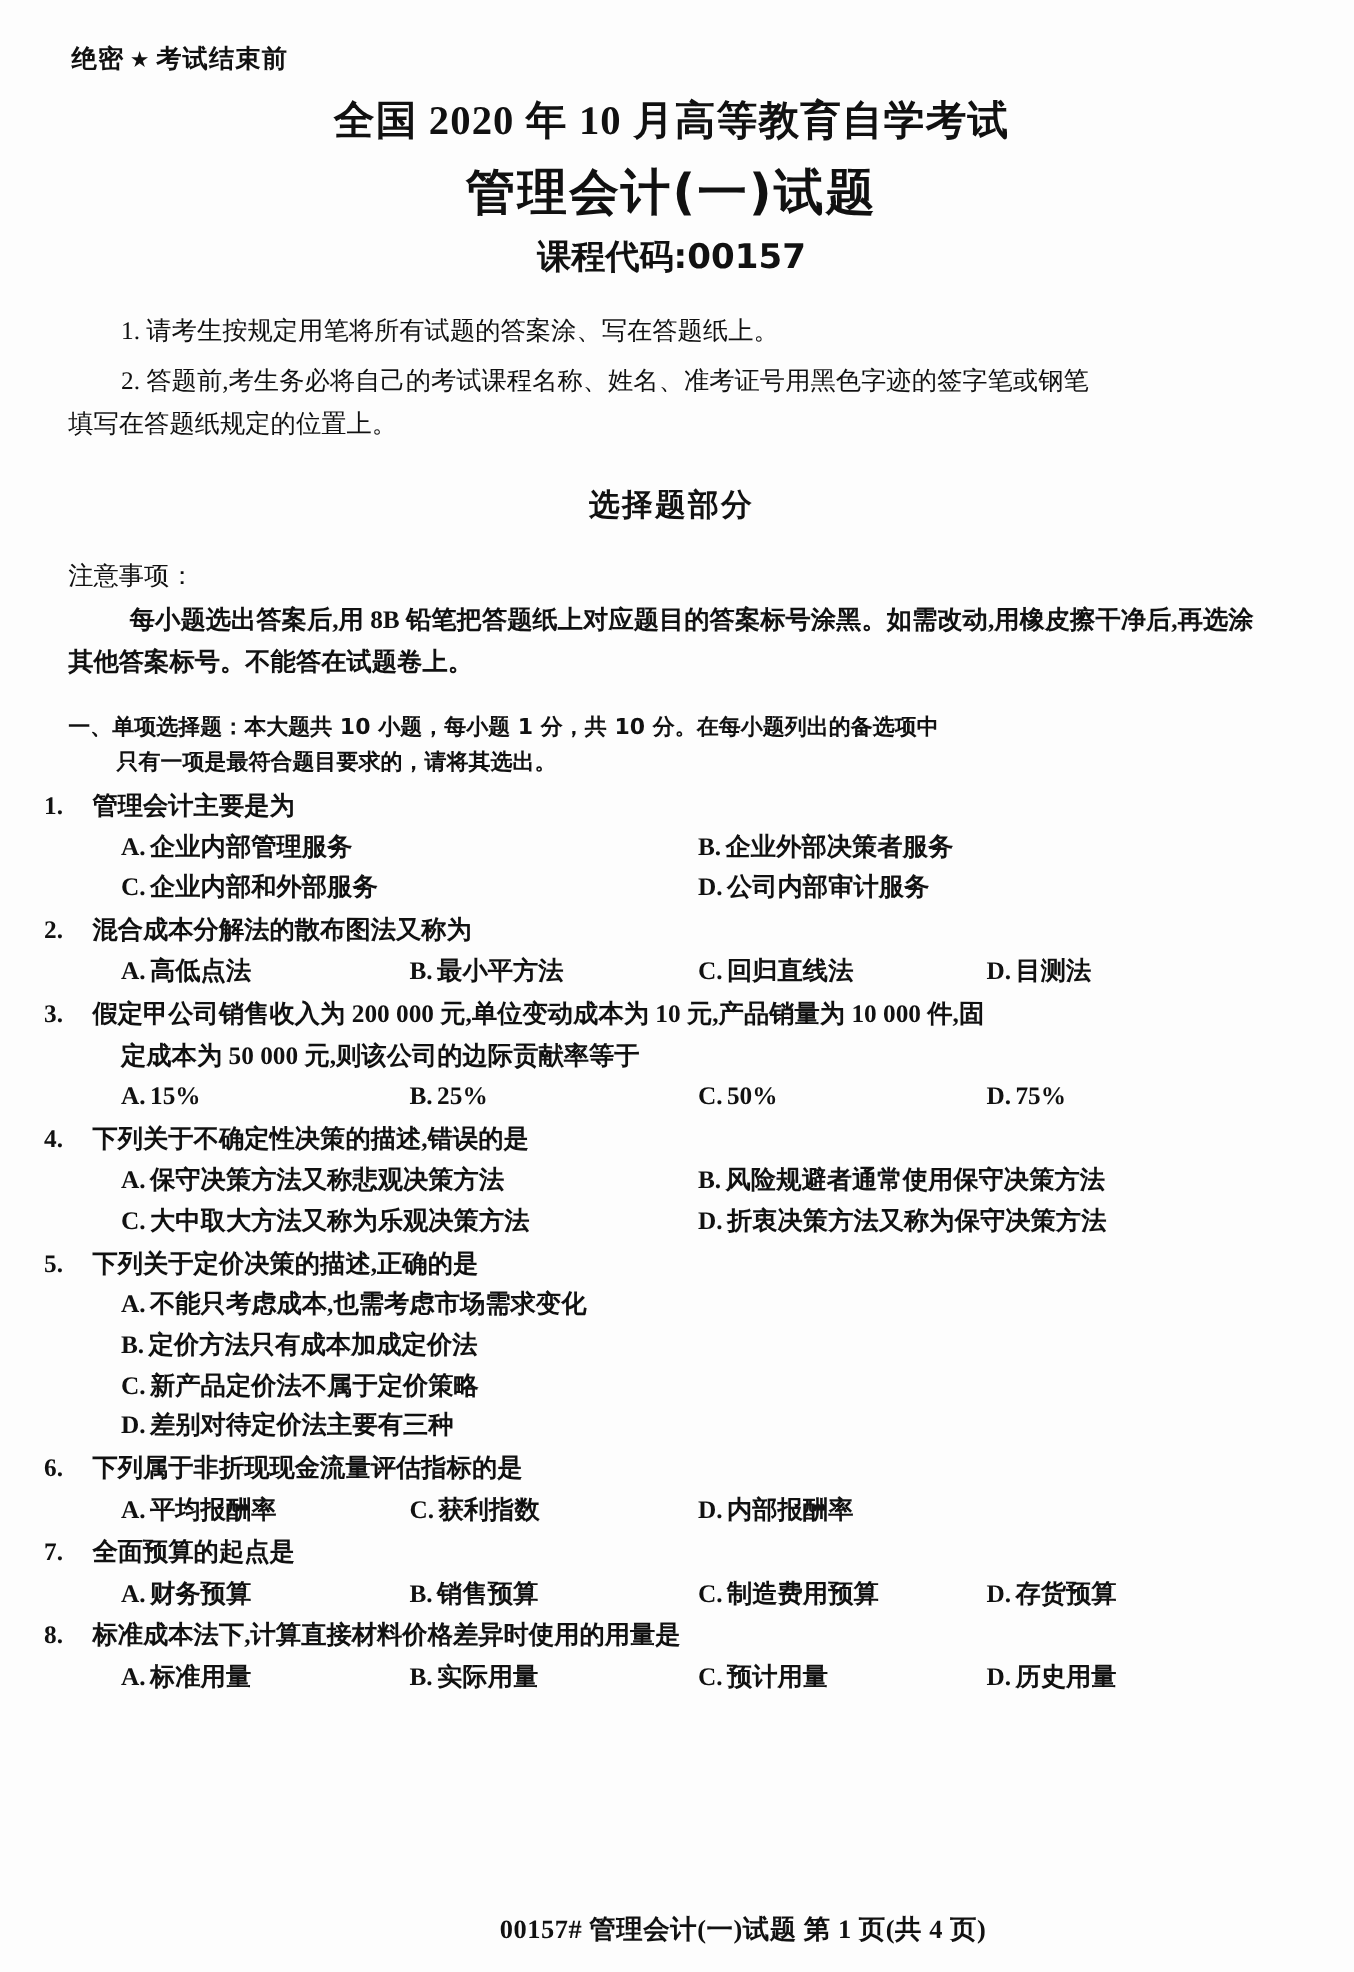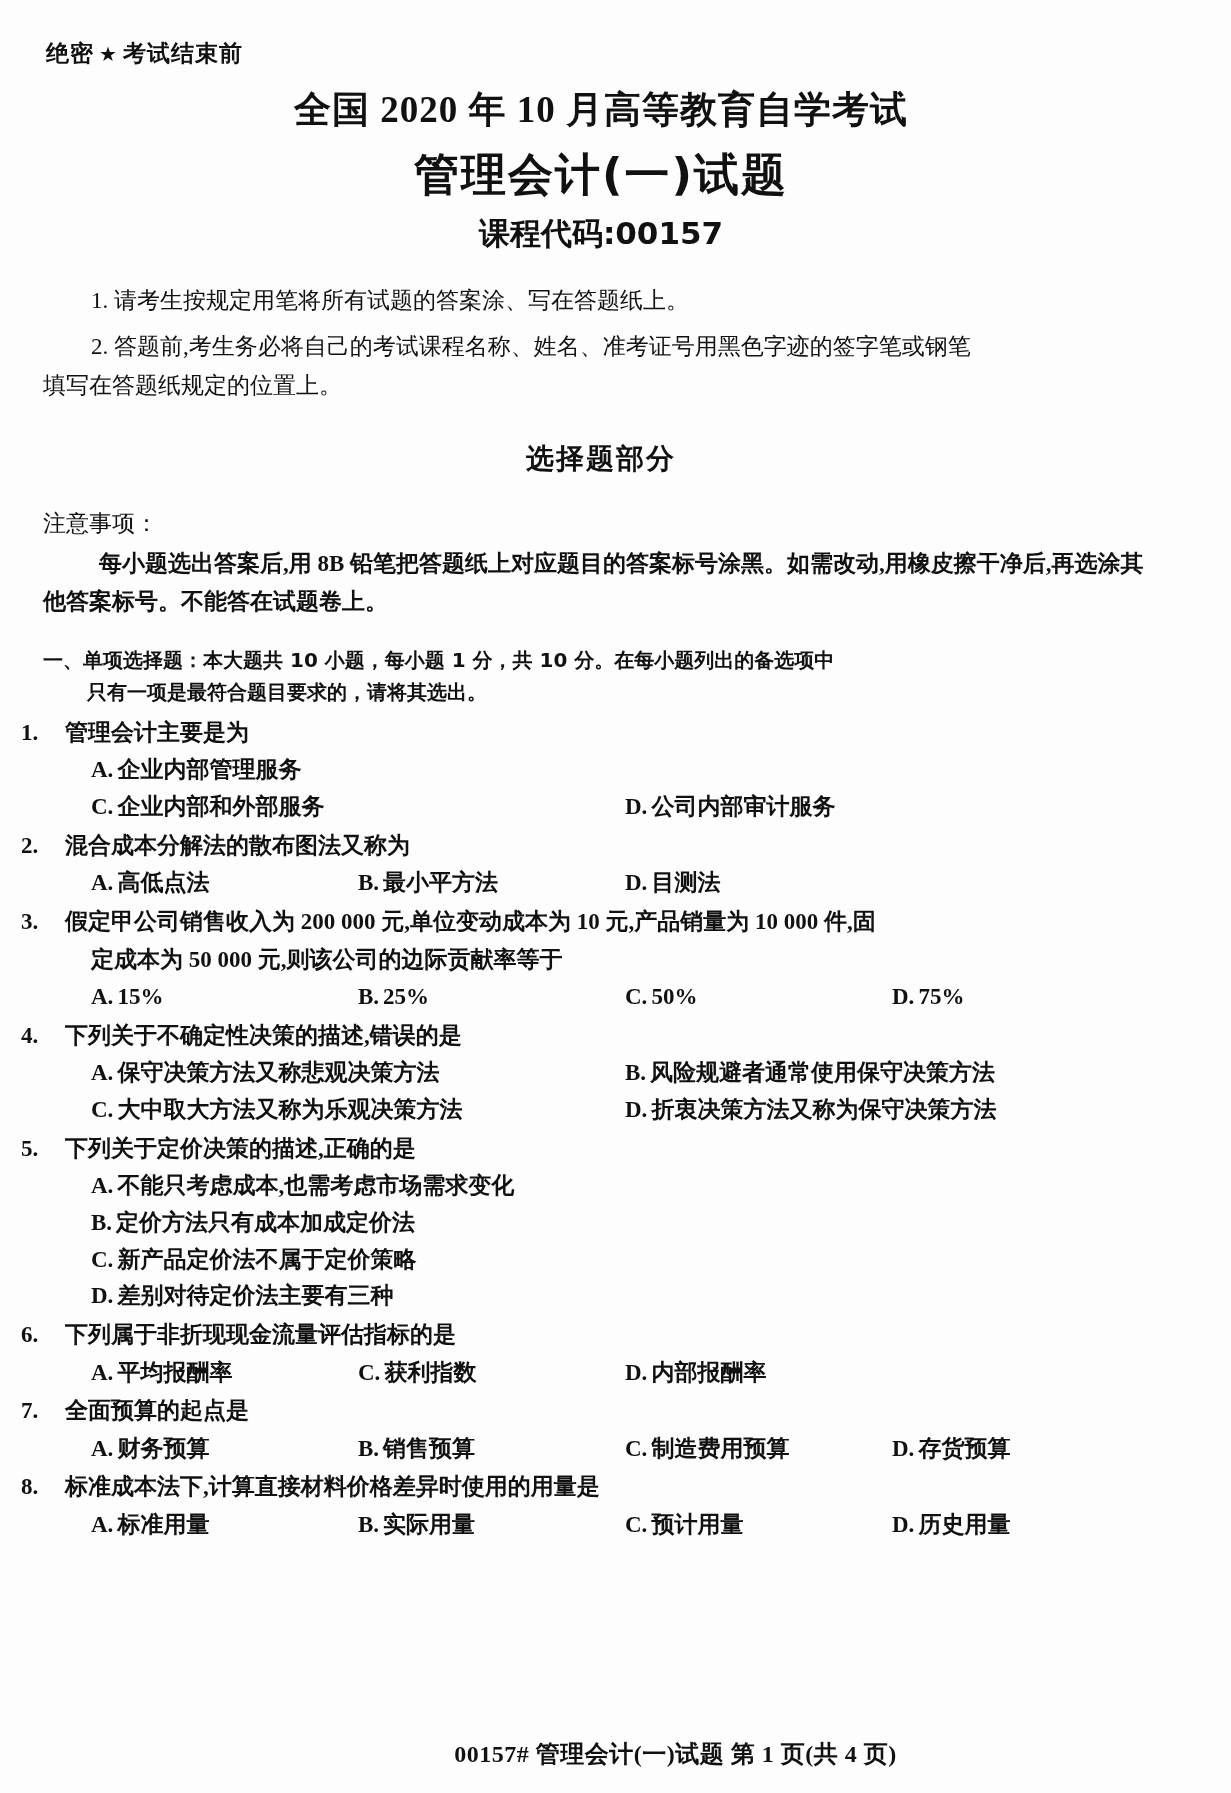--- a/index.html
+++ b/index.html
@@ -15,21 +15,21 @@
     position: relative;
     width: 1231px;
     height: 1793px;
     margin: 0 auto;
     background: #fdfdfd;
     box-sizing: border-box;
     padding: 0;
     overflow: hidden;
   }
   .inner {
-    padding: 38px 72px 0 43px;
+    padding: 38px 72px 0 62px;
   }
 
   
   .secrecy {
     font-family: "DejaVu Sans", "Liberation Sans", sans-serif;
     font-size: 23px;
     font-weight: 600;
     letter-spacing: 1px;
     margin: 0 0 4px 3px;
     white-space: nowrap;
@@ -181,32 +181,34 @@
       <span>一、单项选择题：本大题共 10 小题，每小题 1 分，共 10 分。在每小题列出的备选项中</span>
       <span class="l2">只有一项是最符合题目要求的，请将其选出。</span>
     </div>
 
     <div class="qlist">
 
       <div class="q">
         <span class="q-stem"><span class="num">1.</span><span>管理会计主要是为</span></span>
         <div class="opts two">
           <div class="opt"><span class="lab">A.</span><span>企业内部管理服务</span></div>
+          <div class="opt"><span class="lab">B.</span><span>企业外部决策者服务</span></div>
         </div>
         <div class="opts two">
           <div class="opt"><span class="lab">C.</span><span>企业内部和外部服务</span></div>
           <div class="opt"><span class="lab">D.</span><span>公司内部审计服务</span></div>
         </div>
       </div>
 
       <div class="q">
         <span class="q-stem"><span class="num">2.</span><span>混合成本分解法的散布图法又称为</span></span>
         <div class="opts four">
           <div class="opt"><span class="lab">A.</span><span>高低点法</span></div>
           <div class="opt"><span class="lab">B.</span><span>最小平方法</span></div>
+          <div class="opt"><span class="lab">C.</span><span>回归直线法</span></div>
           <div class="opt"><span class="lab">D.</span><span>目测法</span></div>
         </div>
       </div>
 
       <div class="q">
         <span class="q-stem"><span class="num">3.</span><span>假定甲公司销售收入为 200 000 元,单位变动成本为 10 元,产品销量为 10 000 件,固</span></span>
         <span class="q-stem cont">定成本为 50 000 元,则该公司的边际贡献率等于</span>
         <div class="opts four">
           <div class="opt"><span class="lab">A.</span><span>15%</span></div>
           <div class="opt"><span class="lab">B.</span><span>25%</span></div>

